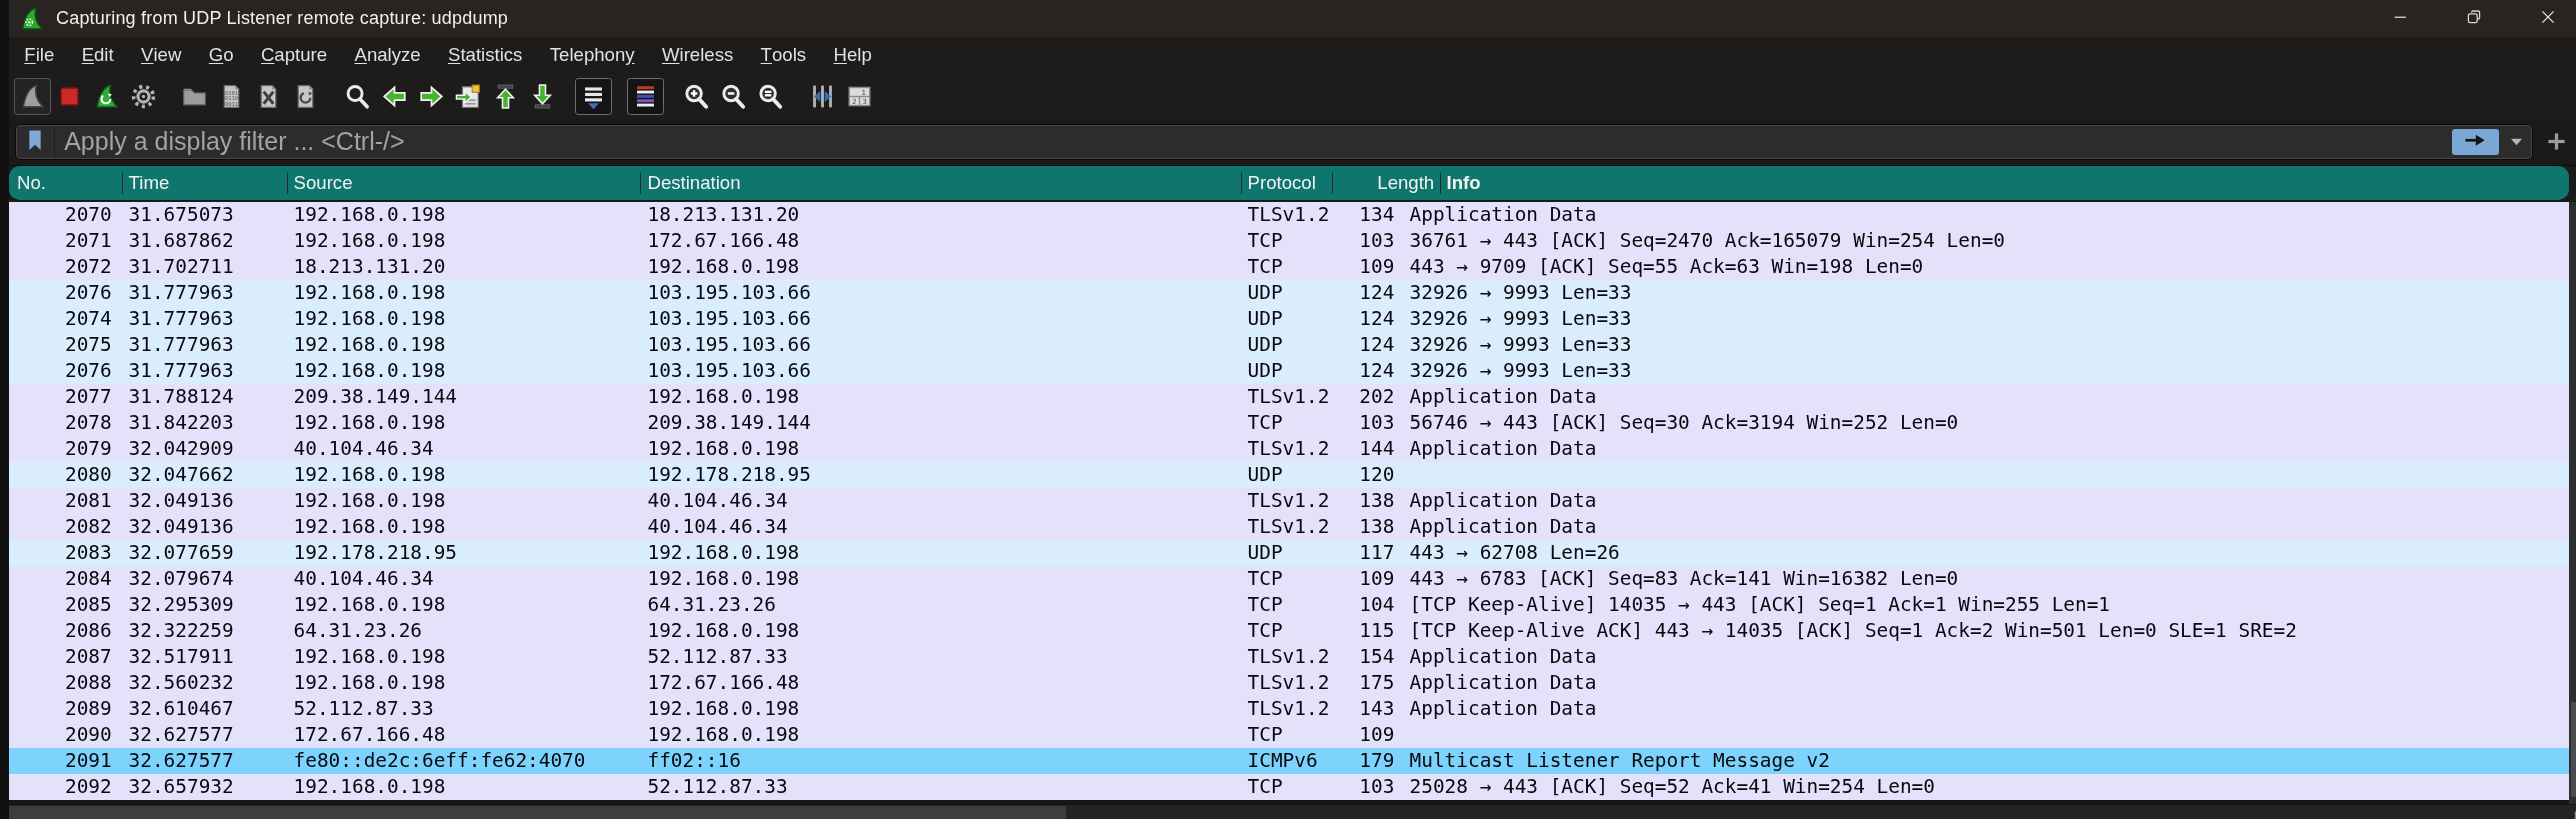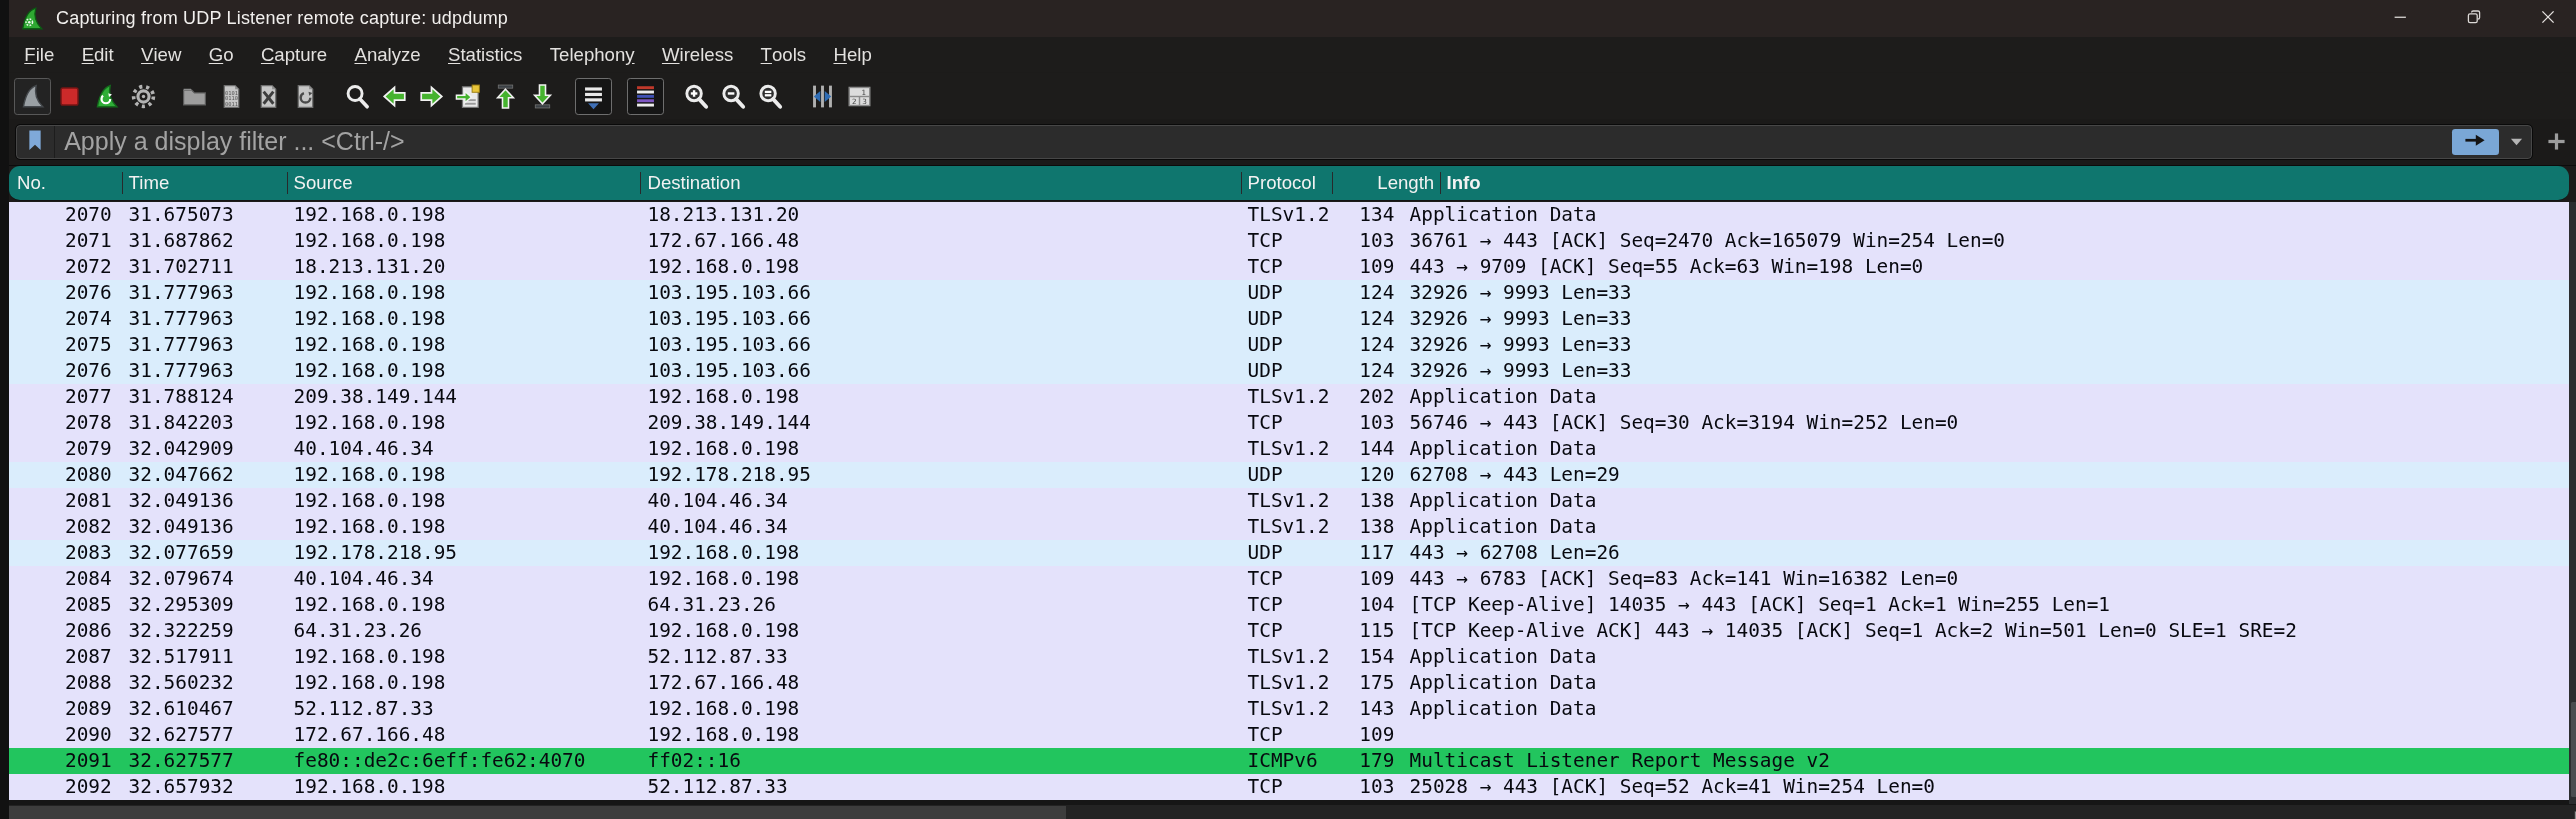--- a/index.html
+++ b/index.html
@@ -38,21 +38,21 @@
 
   
   .pkt-header{position:absolute;left:0;top:166px;width:2560px;height:35px;background:#0f766e;display:flex;color:#f2f2f2;font-size:18.6px;align-items:center;border-bottom:0.8px solid #141414;box-sizing:border-box;border-radius:11px;}
   .hc{display:flex;align-items:center;border-right:1.6px solid #28292b;box-sizing:border-box;flex:0 0 auto;white-space:nowrap;overflow:hidden;}
   .hc-info{flex:1 1 auto;border-right:none;font-weight:bold;}
   .hdr-tail{width:73px;background:#4b4e51;flex:0 0 auto;}
   .pkt-list{position:absolute;left:0;top:202px;width:2560px;height:602px;background:#161616;overflow:hidden;}
   .pkt-row{display:flex;height:26px;line-height:26px;font-family:"DejaVu Sans Mono","Liberation Mono",monospace;font-size:19.4px;color:#08090f;white-space:pre;}
   .row-purple{background:#e4e2fb;}
   .row-blue{background:#daedfc;}
-  .row-pink{background:#22c55e;}
+  .row-pink{background:#7dd3fc;}
   .pc{overflow:hidden;box-sizing:border-box;flex:0 0 auto;}
 
   .col-no{width:114px;text-align:right;padding-right:11.3px;}
   .col-time{width:165px;padding-left:5.6px;}
   .col-source{width:353px;padding-left:5.6px;}
   .col-destination{width:601px;padding-left:6.5px;}
   .col-protocol{width:91px;padding-left:5.6px;}
   .col-length{width:71px;text-align:right;padding-right:9.7px;}
   .col-info{flex:1 1 auto;padding-left:5.6px;min-width:0;}
   .hc.col-no{padding-left:8px;padding-right:0;text-align:left;justify-content:flex-start;}
@@ -367,21 +367,21 @@
       <div class="pkt-row row-purple"><span class="pc col-no">2070</span><span class="pc col-time">31.675073</span><span class="pc col-source">192.168.0.198</span><span class="pc col-destination">18.213.131.20</span><span class="pc col-protocol">TLSv1.2</span><span class="pc col-length">134</span><span class="pc col-info">Application Data</span></div>
       <div class="pkt-row row-purple"><span class="pc col-no">2071</span><span class="pc col-time">31.687862</span><span class="pc col-source">192.168.0.198</span><span class="pc col-destination">172.67.166.48</span><span class="pc col-protocol">TCP</span><span class="pc col-length">103</span><span class="pc col-info">36761 → 443 [ACK] Seq=2470 Ack=165079 Win=254 Len=0</span></div>
       <div class="pkt-row row-purple"><span class="pc col-no">2072</span><span class="pc col-time">31.702711</span><span class="pc col-source">18.213.131.20</span><span class="pc col-destination">192.168.0.198</span><span class="pc col-protocol">TCP</span><span class="pc col-length">109</span><span class="pc col-info">443 → 9709 [ACK] Seq=55 Ack=63 Win=198 Len=0</span></div>
       <div class="pkt-row row-blue"><span class="pc col-no">2076</span><span class="pc col-time">31.777963</span><span class="pc col-source">192.168.0.198</span><span class="pc col-destination">103.195.103.66</span><span class="pc col-protocol">UDP</span><span class="pc col-length">124</span><span class="pc col-info">32926 → 9993 Len=33</span></div>
       <div class="pkt-row row-blue"><span class="pc col-no">2074</span><span class="pc col-time">31.777963</span><span class="pc col-source">192.168.0.198</span><span class="pc col-destination">103.195.103.66</span><span class="pc col-protocol">UDP</span><span class="pc col-length">124</span><span class="pc col-info">32926 → 9993 Len=33</span></div>
       <div class="pkt-row row-blue"><span class="pc col-no">2075</span><span class="pc col-time">31.777963</span><span class="pc col-source">192.168.0.198</span><span class="pc col-destination">103.195.103.66</span><span class="pc col-protocol">UDP</span><span class="pc col-length">124</span><span class="pc col-info">32926 → 9993 Len=33</span></div>
       <div class="pkt-row row-blue"><span class="pc col-no">2076</span><span class="pc col-time">31.777963</span><span class="pc col-source">192.168.0.198</span><span class="pc col-destination">103.195.103.66</span><span class="pc col-protocol">UDP</span><span class="pc col-length">124</span><span class="pc col-info">32926 → 9993 Len=33</span></div>
       <div class="pkt-row row-purple"><span class="pc col-no">2077</span><span class="pc col-time">31.788124</span><span class="pc col-source">209.38.149.144</span><span class="pc col-destination">192.168.0.198</span><span class="pc col-protocol">TLSv1.2</span><span class="pc col-length">202</span><span class="pc col-info">Application Data</span></div>
       <div class="pkt-row row-purple"><span class="pc col-no">2078</span><span class="pc col-time">31.842203</span><span class="pc col-source">192.168.0.198</span><span class="pc col-destination">209.38.149.144</span><span class="pc col-protocol">TCP</span><span class="pc col-length">103</span><span class="pc col-info">56746 → 443 [ACK] Seq=30 Ack=3194 Win=252 Len=0</span></div>
       <div class="pkt-row row-purple"><span class="pc col-no">2079</span><span class="pc col-time">32.042909</span><span class="pc col-source">40.104.46.34</span><span class="pc col-destination">192.168.0.198</span><span class="pc col-protocol">TLSv1.2</span><span class="pc col-length">144</span><span class="pc col-info">Application Data</span></div>
-      <div class="pkt-row row-blue"><span class="pc col-no">2080</span><span class="pc col-time">32.047662</span><span class="pc col-source">192.168.0.198</span><span class="pc col-destination">192.178.218.95</span><span class="pc col-protocol">UDP</span><span class="pc col-length">120</span><span class="pc col-info">62708 → 443 Len=29</span></div>
+      <div class="pkt-row row-blue"><span class="pc col-no">2080</span><span class="pc col-time">32.047662</span><span class="pc col-source">192.168.0.198</span><span class="pc col-destination">192.178.218.95</span><span class="pc col-protocol">UDP</span><span class="pc col-length">120</span></div>
       <div class="pkt-row row-purple"><span class="pc col-no">2081</span><span class="pc col-time">32.049136</span><span class="pc col-source">192.168.0.198</span><span class="pc col-destination">40.104.46.34</span><span class="pc col-protocol">TLSv1.2</span><span class="pc col-length">138</span><span class="pc col-info">Application Data</span></div>
       <div class="pkt-row row-purple"><span class="pc col-no">2082</span><span class="pc col-time">32.049136</span><span class="pc col-source">192.168.0.198</span><span class="pc col-destination">40.104.46.34</span><span class="pc col-protocol">TLSv1.2</span><span class="pc col-length">138</span><span class="pc col-info">Application Data</span></div>
       <div class="pkt-row row-blue"><span class="pc col-no">2083</span><span class="pc col-time">32.077659</span><span class="pc col-source">192.178.218.95</span><span class="pc col-destination">192.168.0.198</span><span class="pc col-protocol">UDP</span><span class="pc col-length">117</span><span class="pc col-info">443 → 62708 Len=26</span></div>
       <div class="pkt-row row-purple"><span class="pc col-no">2084</span><span class="pc col-time">32.079674</span><span class="pc col-source">40.104.46.34</span><span class="pc col-destination">192.168.0.198</span><span class="pc col-protocol">TCP</span><span class="pc col-length">109</span><span class="pc col-info">443 → 6783 [ACK] Seq=83 Ack=141 Win=16382 Len=0</span></div>
       <div class="pkt-row row-purple"><span class="pc col-no">2085</span><span class="pc col-time">32.295309</span><span class="pc col-source">192.168.0.198</span><span class="pc col-destination">64.31.23.26</span><span class="pc col-protocol">TCP</span><span class="pc col-length">104</span><span class="pc col-info">[TCP Keep-Alive] 14035 → 443 [ACK] Seq=1 Ack=1 Win=255 Len=1</span></div>
       <div class="pkt-row row-purple"><span class="pc col-no">2086</span><span class="pc col-time">32.322259</span><span class="pc col-source">64.31.23.26</span><span class="pc col-destination">192.168.0.198</span><span class="pc col-protocol">TCP</span><span class="pc col-length">115</span><span class="pc col-info">[TCP Keep-Alive ACK] 443 → 14035 [ACK] Seq=1 Ack=2 Win=501 Len=0 SLE=1 SRE=2</span></div>
       <div class="pkt-row row-purple"><span class="pc col-no">2087</span><span class="pc col-time">32.517911</span><span class="pc col-source">192.168.0.198</span><span class="pc col-destination">52.112.87.33</span><span class="pc col-protocol">TLSv1.2</span><span class="pc col-length">154</span><span class="pc col-info">Application Data</span></div>
       <div class="pkt-row row-purple"><span class="pc col-no">2088</span><span class="pc col-time">32.560232</span><span class="pc col-source">192.168.0.198</span><span class="pc col-destination">172.67.166.48</span><span class="pc col-protocol">TLSv1.2</span><span class="pc col-length">175</span><span class="pc col-info">Application Data</span></div>
       <div class="pkt-row row-purple"><span class="pc col-no">2089</span><span class="pc col-time">32.610467</span><span class="pc col-source">52.112.87.33</span><span class="pc col-destination">192.168.0.198</span><span class="pc col-protocol">TLSv1.2</span><span class="pc col-length">143</span><span class="pc col-info">Application Data</span></div>
       <div class="pkt-row row-purple"><span class="pc col-no">2090</span><span class="pc col-time">32.627577</span><span class="pc col-source">172.67.166.48</span><span class="pc col-destination">192.168.0.198</span><span class="pc col-protocol">TCP</span><span class="pc col-length">109</span></div>

